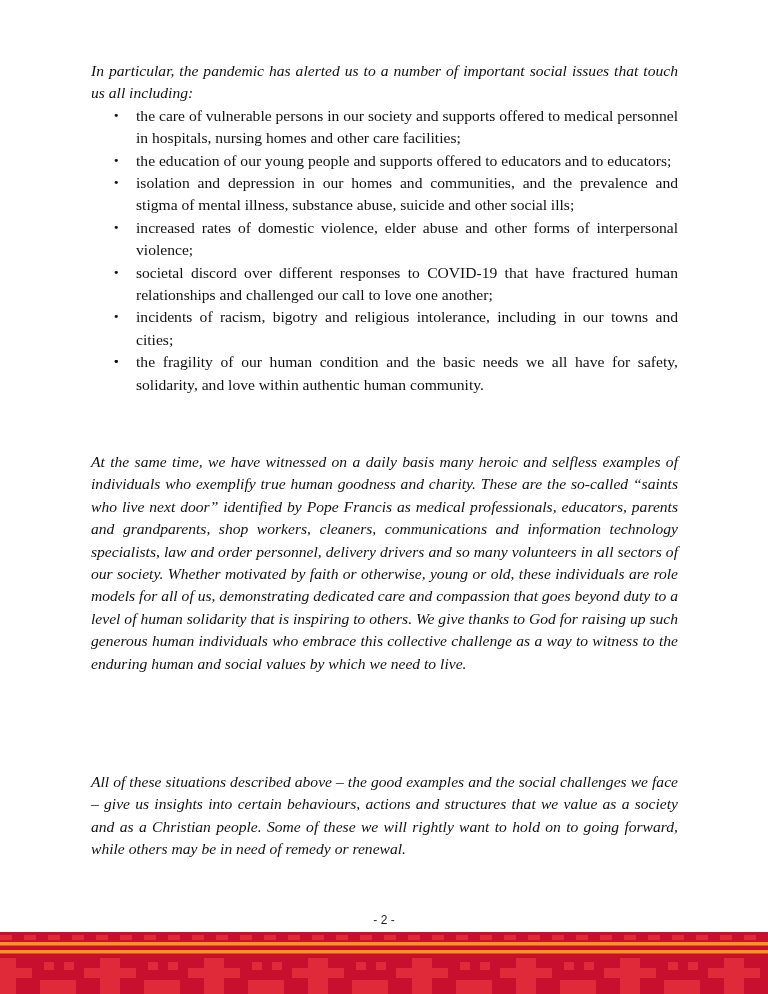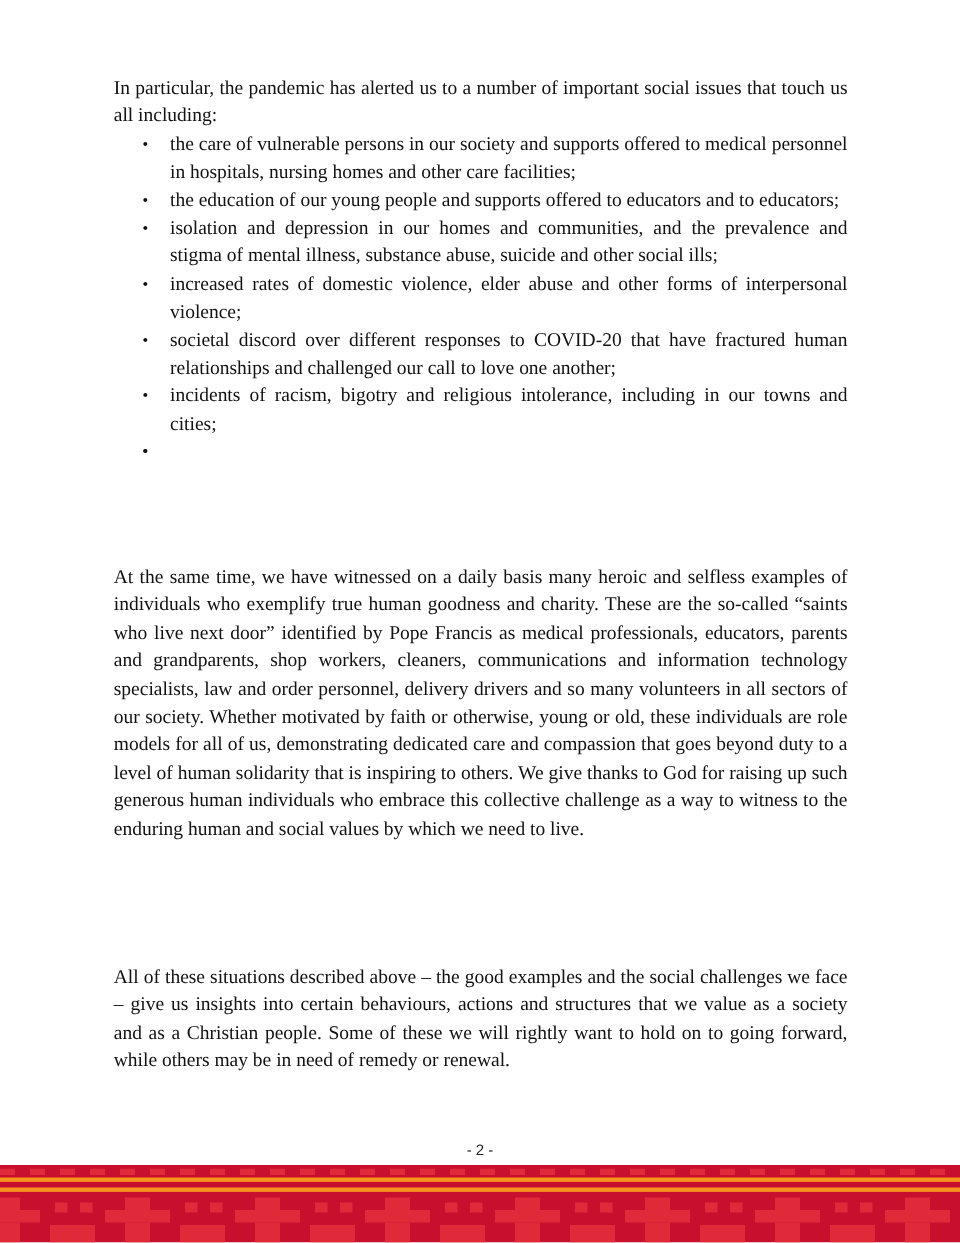--- a/index.html
+++ b/index.html
@@ -5,21 +5,21 @@
   html, body { margin: 0; padding: 0; background: #ffffff; }
   body { width: 768px; height: 994px; position: relative; overflow: hidden; }
   .page { position: absolute; left: 0; top: 0; width: 768px; height: 994px; background: #fff; }
   .text {
     font-family: "Liberation Serif", serif;
     font-size: 15.6px;
     line-height: 22.4px;
     color: #111;
     text-align: justify;
   }
-  .para { position: absolute; left: 91px; width: 587px; margin: 0; }
+  .para { position: absolute; left: 91px; width: 587px; margin: 0; font-style: italic; }
   #p1 { top: 60px; }
   ul.bullets { position: absolute; left: 91px; width: 587px; top: 104.8px; margin: 0; padding: 0; list-style: none; }
   ul.bullets li { position: relative; padding-left: 45px; }
   ul.bullets li .dot { position: absolute; left: 22px; top: 0; font-family: "DejaVu Sans", sans-serif; font-size: 11px; }
   #p2 { top: 451px; }
   #p3 { top: 771px; }
   .pagenum {
     position: absolute; top: 913px; left: 0; width: 768px; text-align: center;
     font-family: "Liberation Sans", sans-serif; font-size: 12px; color: #222;
   }
@@ -30,24 +30,24 @@
 
 <div class="page">
 
   <p id="p1" class="text para">In particular, the pandemic has alerted us to a number of important social issues that touch us all including:</p>
 
   <ul class="text bullets">
     <li><span class="dot">•</span><span>the care of vulnerable persons in our society and supports offered to medical personnel in hospitals, nursing homes and other care facilities;</span></li>
     <li><span class="dot">•</span><span>the education of our young people and supports offered to educators and to educators;</span></li>
     <li><span class="dot">•</span><span>isolation and depression in our homes and communities, and the prevalence and stigma of mental illness, substance abuse, suicide and other social ills;</span></li>
     <li><span class="dot">•</span><span>increased rates of domestic violence, elder abuse and other forms of interpersonal violence;</span></li>
-    <li><span class="dot">•</span><span>societal discord over different responses to COVID-20 that have fractured human relationships and challenged our call to love one another;</span></li>
+    <li><span class="dot">•</span><span>societal discord over different responses to COVID-19 that have fractured human relationships and challenged our call to love one another;</span></li>
     <li><span class="dot">•</span><span>incidents of racism, bigotry and religious intolerance, including in our towns and cities;</span></li>
     <li><span class="dot">•</span></li>
-    <li><span class="dot">•</span></li>
+    <li><span class="dot">•</span><span>the fragility of our human condition and the basic needs we all have for safety, solidarity, and love within authentic human community.</span></li>
   </ul>
 
   <p id="p2" class="text para">At the same time, we have witnessed on a daily basis many heroic and selfless examples of individuals who exemplify true human goodness and charity.  These are the so-called “saints who live next door” identified by Pope Francis as medical professionals, educators, parents and grandparents, shop workers, cleaners, communications and information technology specialists, law and order personnel, delivery drivers and so many volunteers in all sectors of our society. Whether motivated by faith or otherwise, young or old, these individuals are role models for all of us, demonstrating dedicated care and compassion that goes beyond duty to a level of human solidarity that is inspiring to others. We give thanks to God for raising up such generous human individuals who embrace this collective challenge as a way to witness to the enduring human and social values by which we need to live.</p>
 
   <p id="p3" class="text para">All of these situations described above – the good examples and the social challenges we face – give us insights into certain behaviours, actions and structures that we value as a society and as a Christian people. Some of these we will rightly want to hold on to going forward, while others may be in need of remedy or renewal.</p>
 
   <div class="pagenum">- 2 -</div>
 
   <svg class="footer" width="768" height="62" viewBox="0 0 768 62" preserveAspectRatio="none">
     <rect id="band-bg" x="0" y="0" width="768" height="62" fill="#c8102e"></rect>

